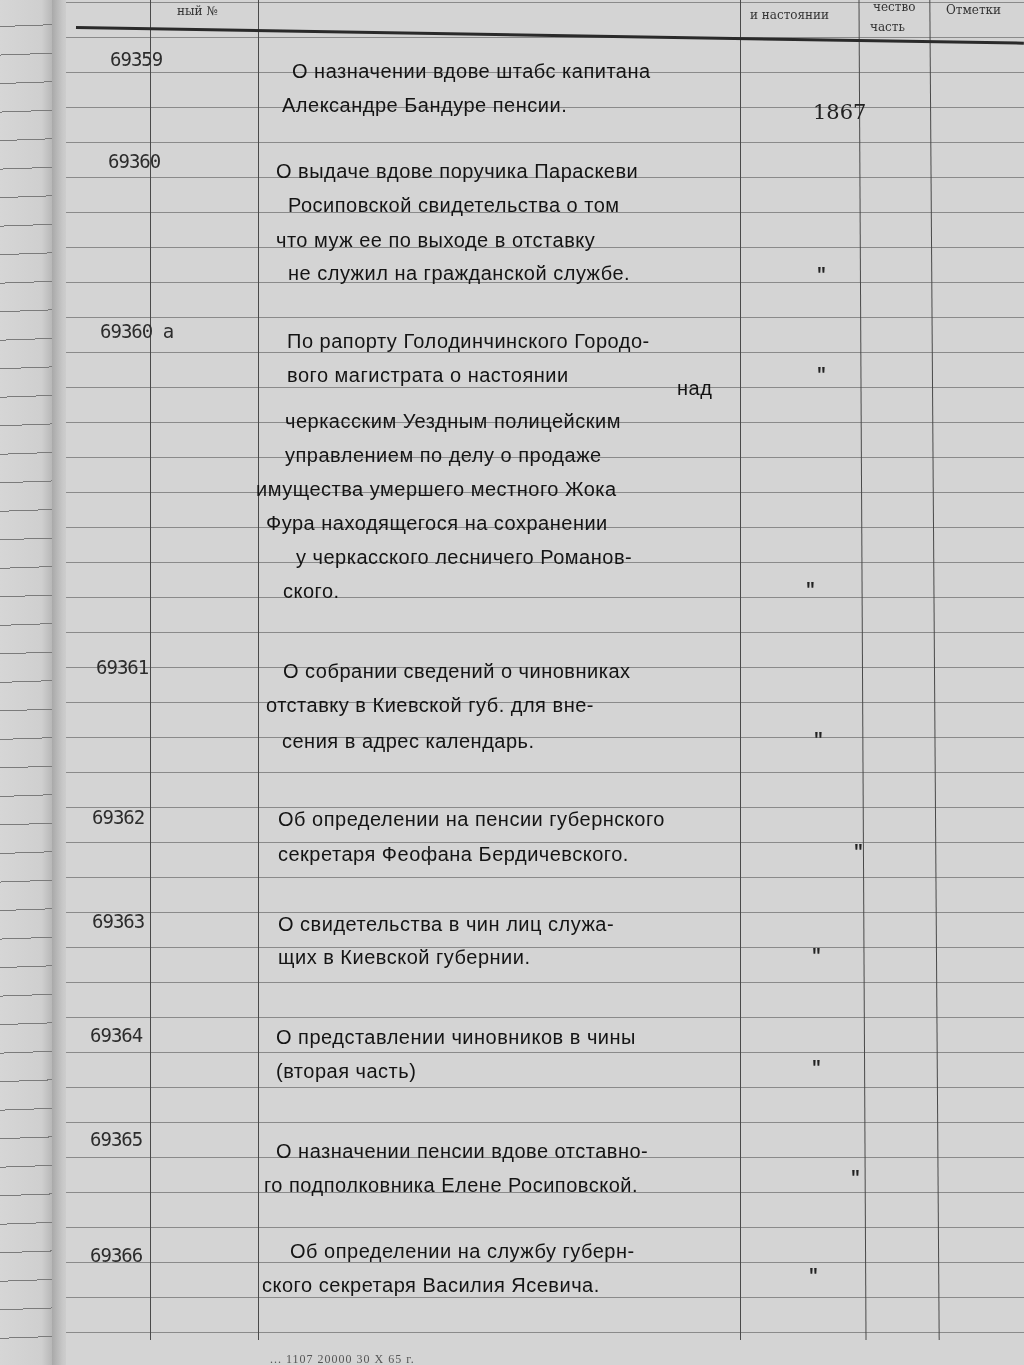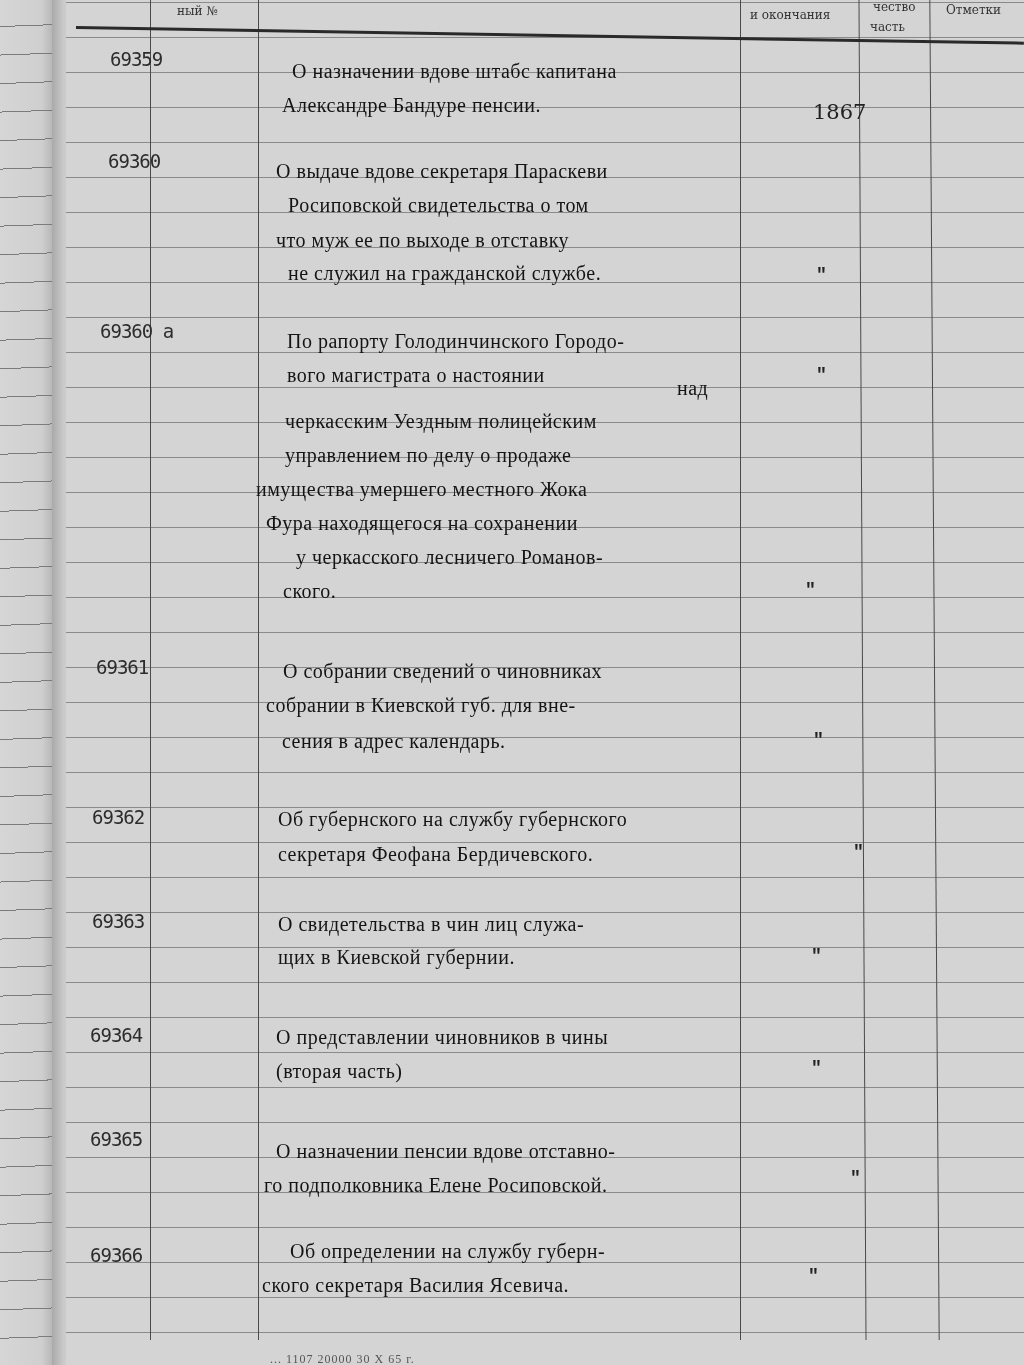--- a/index.html
+++ b/index.html
@@ -32,56 +32,56 @@
     background: #2a2a2a; transform: rotate(0.95deg); transform-origin: left center;
   }
   .vline { position: absolute; top: 0; width: 1px; background: #4a4a4a; height: 1340px; }
   .hdr { position: absolute; font-family: "DejaVu Serif", serif; font-size: 12px; color: #333; }
   .num {
     position: absolute; font-size: 19px; letter-spacing: -1px; color: #2c2c2c;
     font-family: "DejaVu Sans Mono", monospace;
   }
   .line {
     position: absolute; font-size: 20px; white-space: nowrap; color: #141414;
-    font-family: Liberation Serif, serif; letter-spacing: 0.5px; text-align: right;
+    font-family: Liberation Sans, sans-serif; letter-spacing: 0.5px; text-align: right;
   }
   .ditto { position: absolute; font-size: 18px; font-weight: bold; color: #222; }
   .year { position: absolute; font-size: 21px; color: #222; font-family: "DejaVu Serif", serif; }
   .footer { position: absolute; font-size: 12px; color: #555; font-family: Liberation Serif, serif; letter-spacing: 1px; }
 </style>
 </head>
 <body>
 
 <div class="back-page"></div>
 <div class="gutter"></div>
 <div class="page"></div>
 
 <div class="vline" style="left:150px"></div>
 <div class="vline" style="left:258px"></div>
 <div class="vline" style="left:740px"></div>
 <div class="vline" style="left:862px; transform:rotate(-0.3deg)"></div>
 <div class="vline" style="left:934px; transform:rotate(-0.4deg)"></div>
 <div class="header-rule"></div>
 
 <div class="hdr" style="left:177px; top:4px">ный №</div>
-<div class="hdr" style="left:750px; top:8px">и окончания</div>
+<div class="hdr" style="left:750px; top:8px">и настоянии</div>
 <div class="hdr" style="left:873px; top:0px">чество</div>
 <div class="hdr" style="left:870px; top:20px">часть</div>
 <div class="hdr" style="left:946px; top:3px">Отметки</div>
 
 <div>
   <div class="num" style="left:110px; top:48px">69359</div>
   <div class="line" style="left:292px; top:60px">О назначении вдове штабс капитана</div>
   <div class="line" style="left:282px; top:94px">Александре Бандуре пенсии.</div>
   <div class="year" style="left:813px; top:100px">1867</div>
 </div>
 
 <div>
   <div class="num" style="left:108px; top:150px">69360</div>
-  <div class="line" style="left:276px; top:160px">О выдаче вдове секретаря Параскеви</div>
+  <div class="line" style="left:276px; top:160px">О выдаче вдове поручика Параскеви</div>
   <div class="line" style="left:288px; top:194px">Росиповской свидетельства о том</div>
   <div class="line" style="left:276px; top:229px">что муж ее по выходе в отставку</div>
   <div class="line" style="left:288px; top:262px">не служил на гражданской службе.</div>
   <div class="ditto" style="left:816px; top:265px">"</div>
 </div>
 
 <div>
   <div class="num" style="left:100px; top:320px">69360 а</div>
   <div class="line" style="left:287px; top:330px">По рапорту Голодинчинского Городо-</div>
   <div class="line" style="left:287px; top:364px">вого магистрата о настоянии</div>
@@ -92,28 +92,28 @@
   <div class="line" style="left:266px; top:512px">Фура находящегося на сохранении</div>
   <div class="line" style="left:296px; top:546px">у черкасского лесничего Романов-</div>
   <div class="line" style="left:283px; top:580px">ского.</div>
   <div class="ditto" style="left:816px; top:365px">"</div>
   <div class="ditto" style="left:805px; top:580px">"</div>
 </div>
 
 <div>
   <div class="num" style="left:96px; top:656px">69361</div>
   <div class="line" style="left:283px; top:660px">О собрании сведений о чиновниках</div>
-  <div class="line" style="left:266px; top:694px">собрании в Киевской губ. для вне-</div>
+  <div class="line" style="left:266px; top:694px">отставку в Киевской губ. для вне-</div>
   <div class="line" style="left:282px; top:730px">сения в адрес календарь.</div>
   <div class="ditto" style="left:813px; top:730px">"</div>
 </div>
 
 <div>
   <div class="num" style="left:92px; top:806px">69362</div>
-  <div class="line" style="left:278px; top:808px">Об губернского на службу губернского</div>
+  <div class="line" style="left:278px; top:808px">Об определении на пенсии губернского</div>
   <div class="line" style="left:278px; top:843px">секретаря Феофана Бердичевского.</div>
   <div class="ditto" style="left:853px; top:842px">"</div>
 </div>
 
 <div>
   <div class="num" style="left:92px; top:910px">69363</div>
   <div class="line" style="left:278px; top:913px">О свидетельства в чин лиц служа-</div>
   <div class="line" style="left:278px; top:946px">щих в Киевской губернии.</div>
   <div class="ditto" style="left:811px; top:946px">"</div>
 </div>

